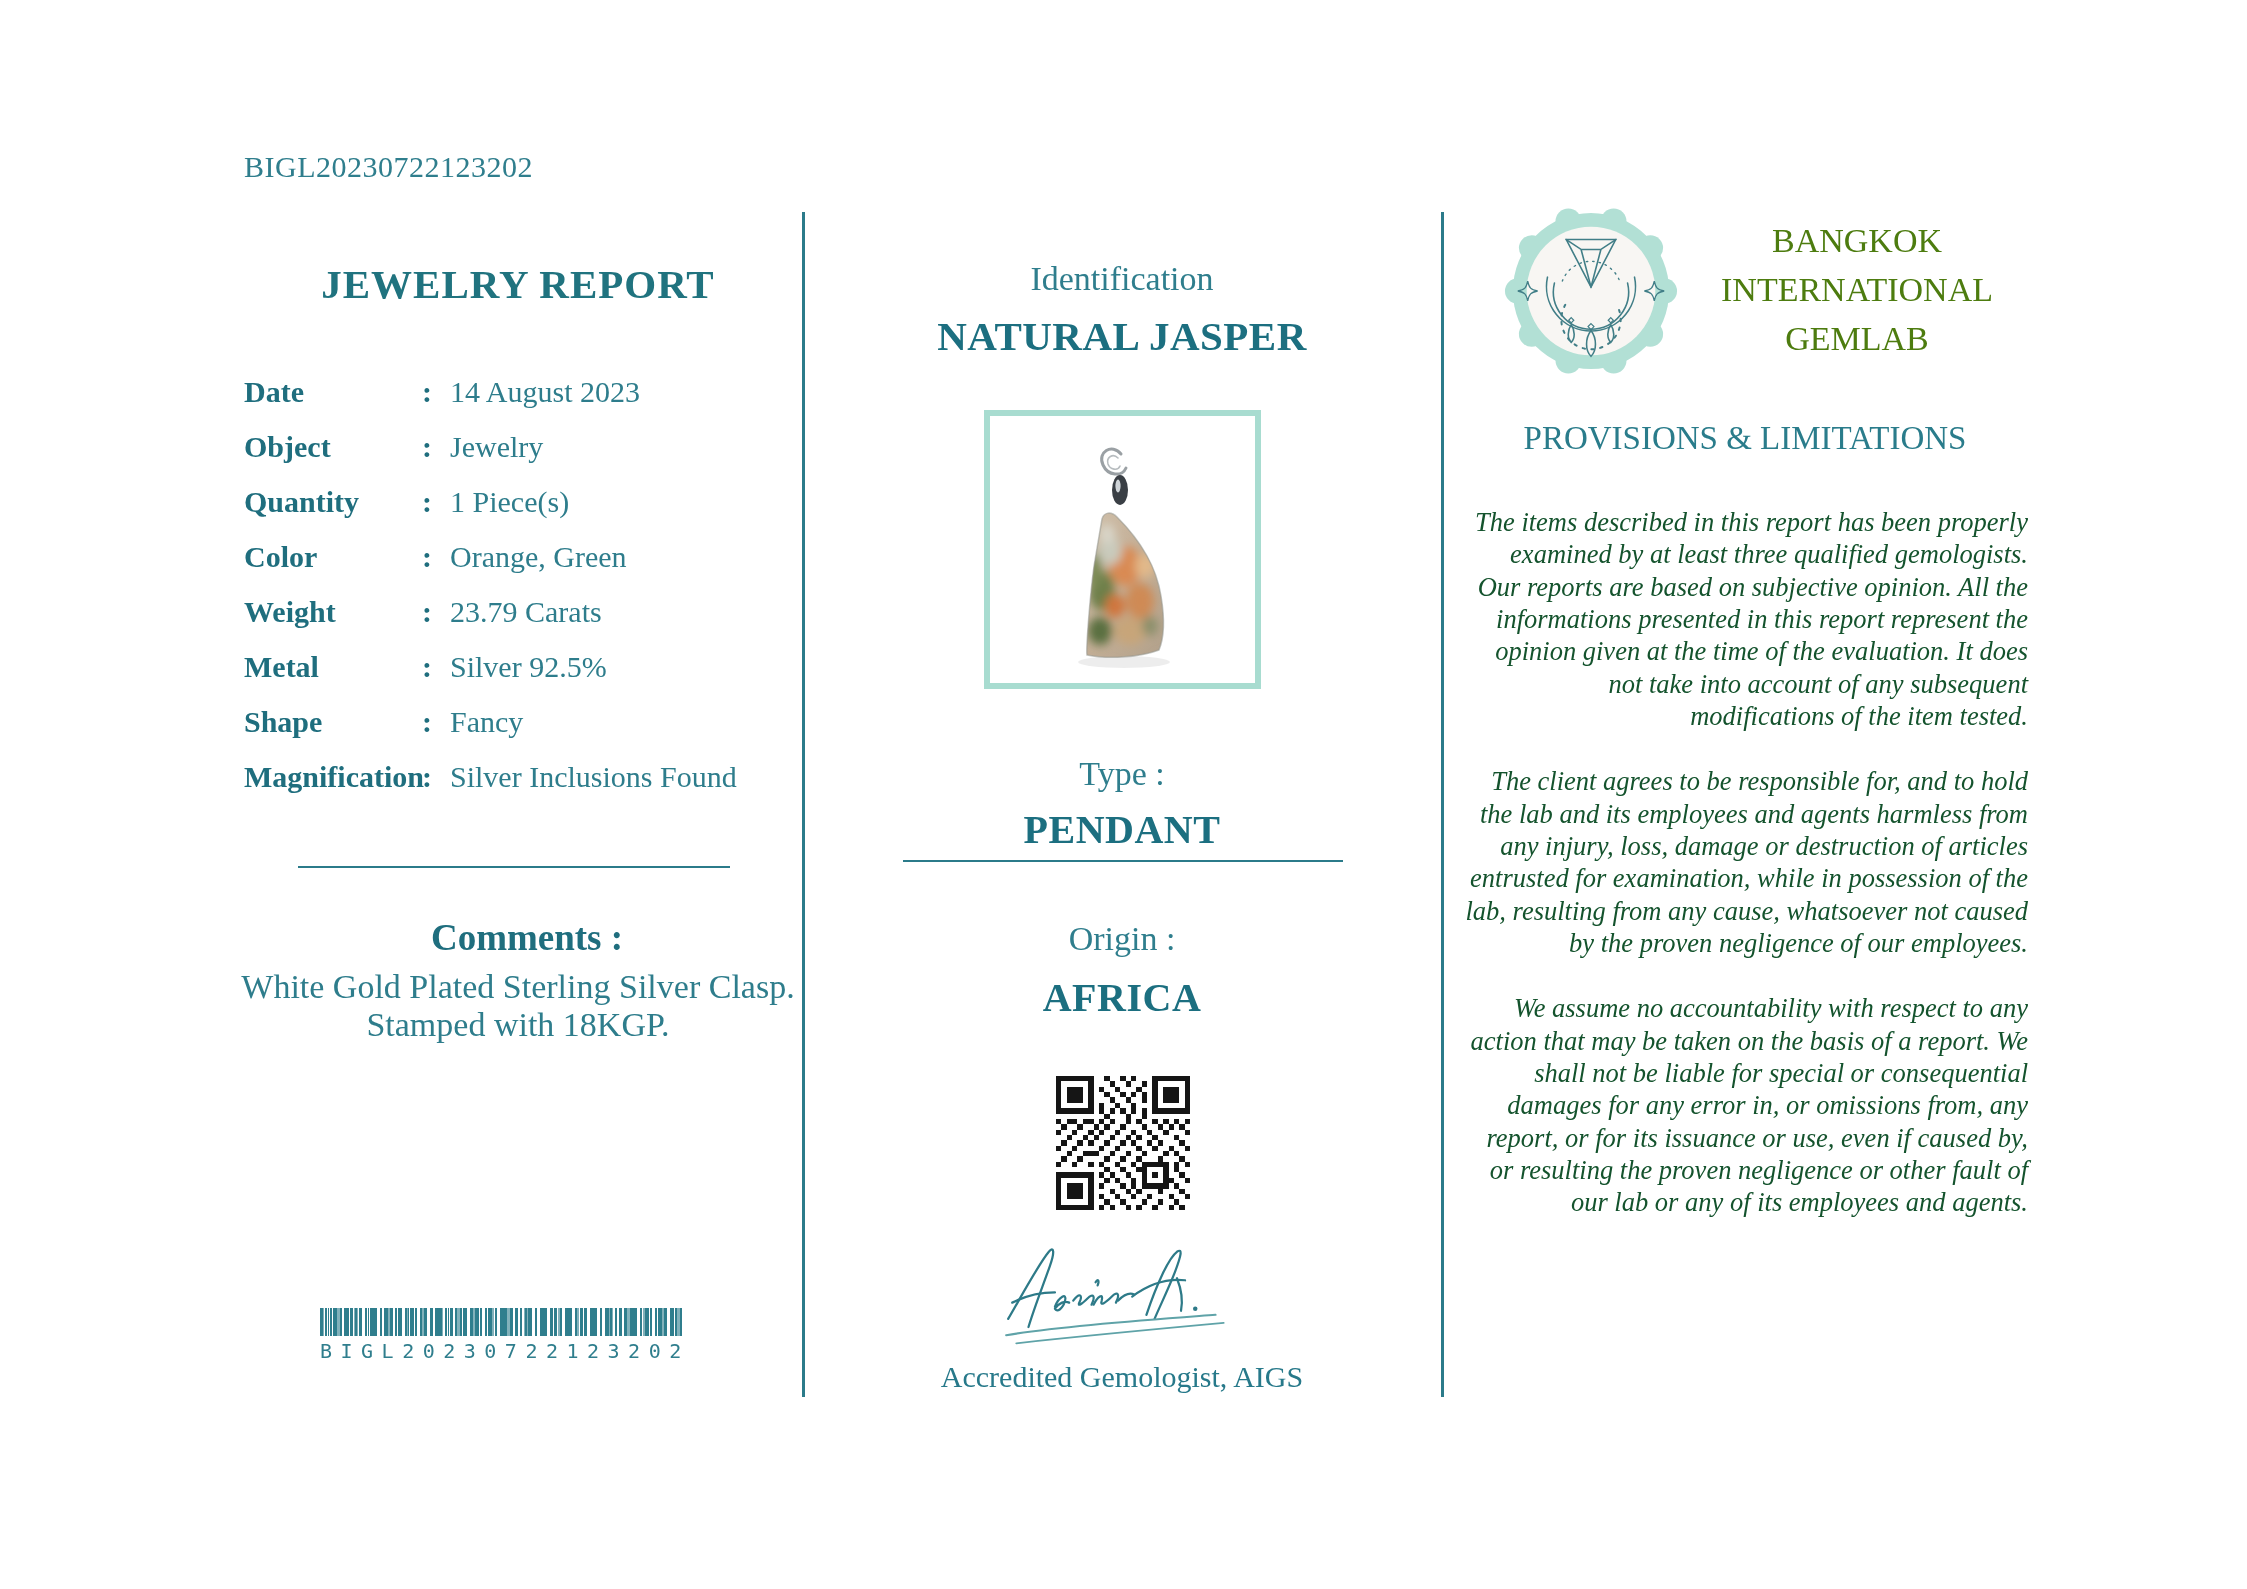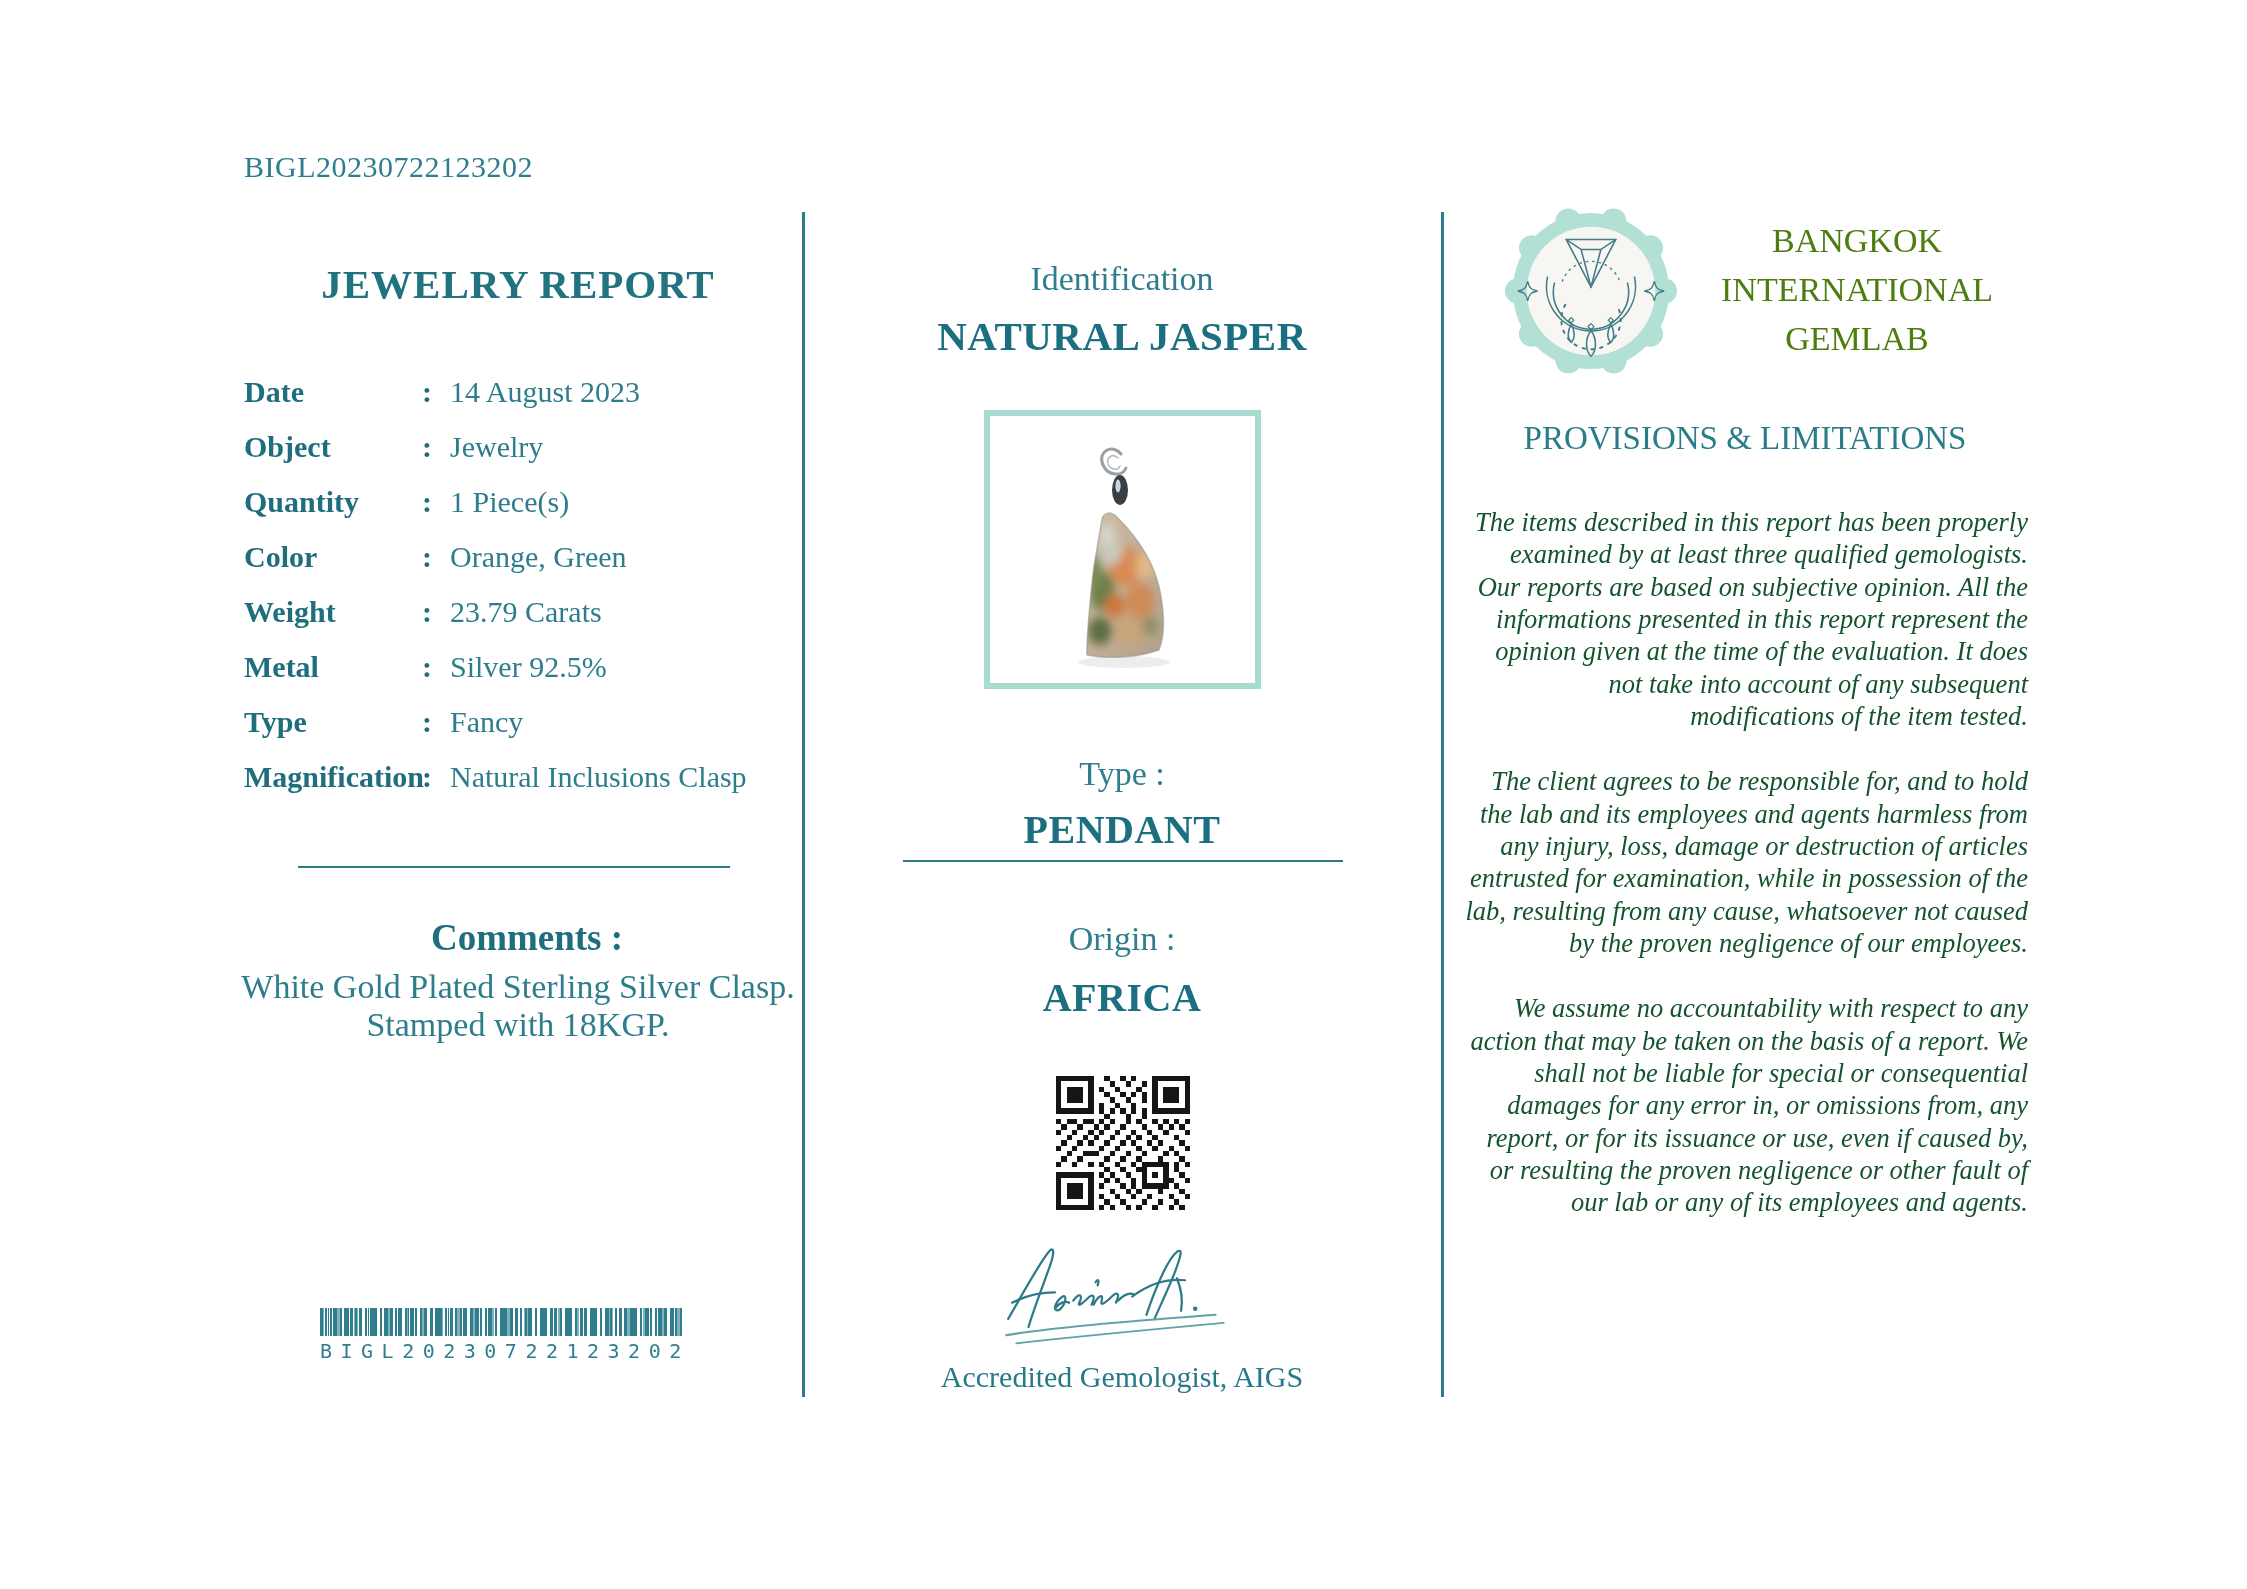--- a/index.html
+++ b/index.html
@@ -96,28 +96,28 @@
         <span class="f-label">Weight</span>
         <span class="f-sep">:</span>
         <span class="f-val">23.79 Carats</span>
       </div>
       <div class="field-row">
         <span class="f-label">Metal</span>
         <span class="f-sep">:</span>
         <span class="f-val">Silver 92.5%</span>
       </div>
       <div class="field-row">
-        <span class="f-label">Type</span>
+        <span class="f-label">Shape</span>
         <span class="f-sep">:</span>
         <span class="f-val">Fancy</span>
       </div>
       <div class="field-row">
         <span class="f-label">Magnification</span>
         <span class="f-sep">:</span>
-        <span class="f-val">Natural Inclusions Clasp</span>
+        <span class="f-val">Silver Inclusions Found</span>
       </div>
     </div>
 
     <div class="abs hr hr-left"></div>
     <h2 class="abs center comments-heading" style="margin:0;">Comments :</h2>
     <p class="abs center comments-text" style="margin:0;">
       <span>White Gold Plated Sterling Silver Clasp.</span><br>
       <span>Stamped with 18KGP.</span>
     </p>
 

